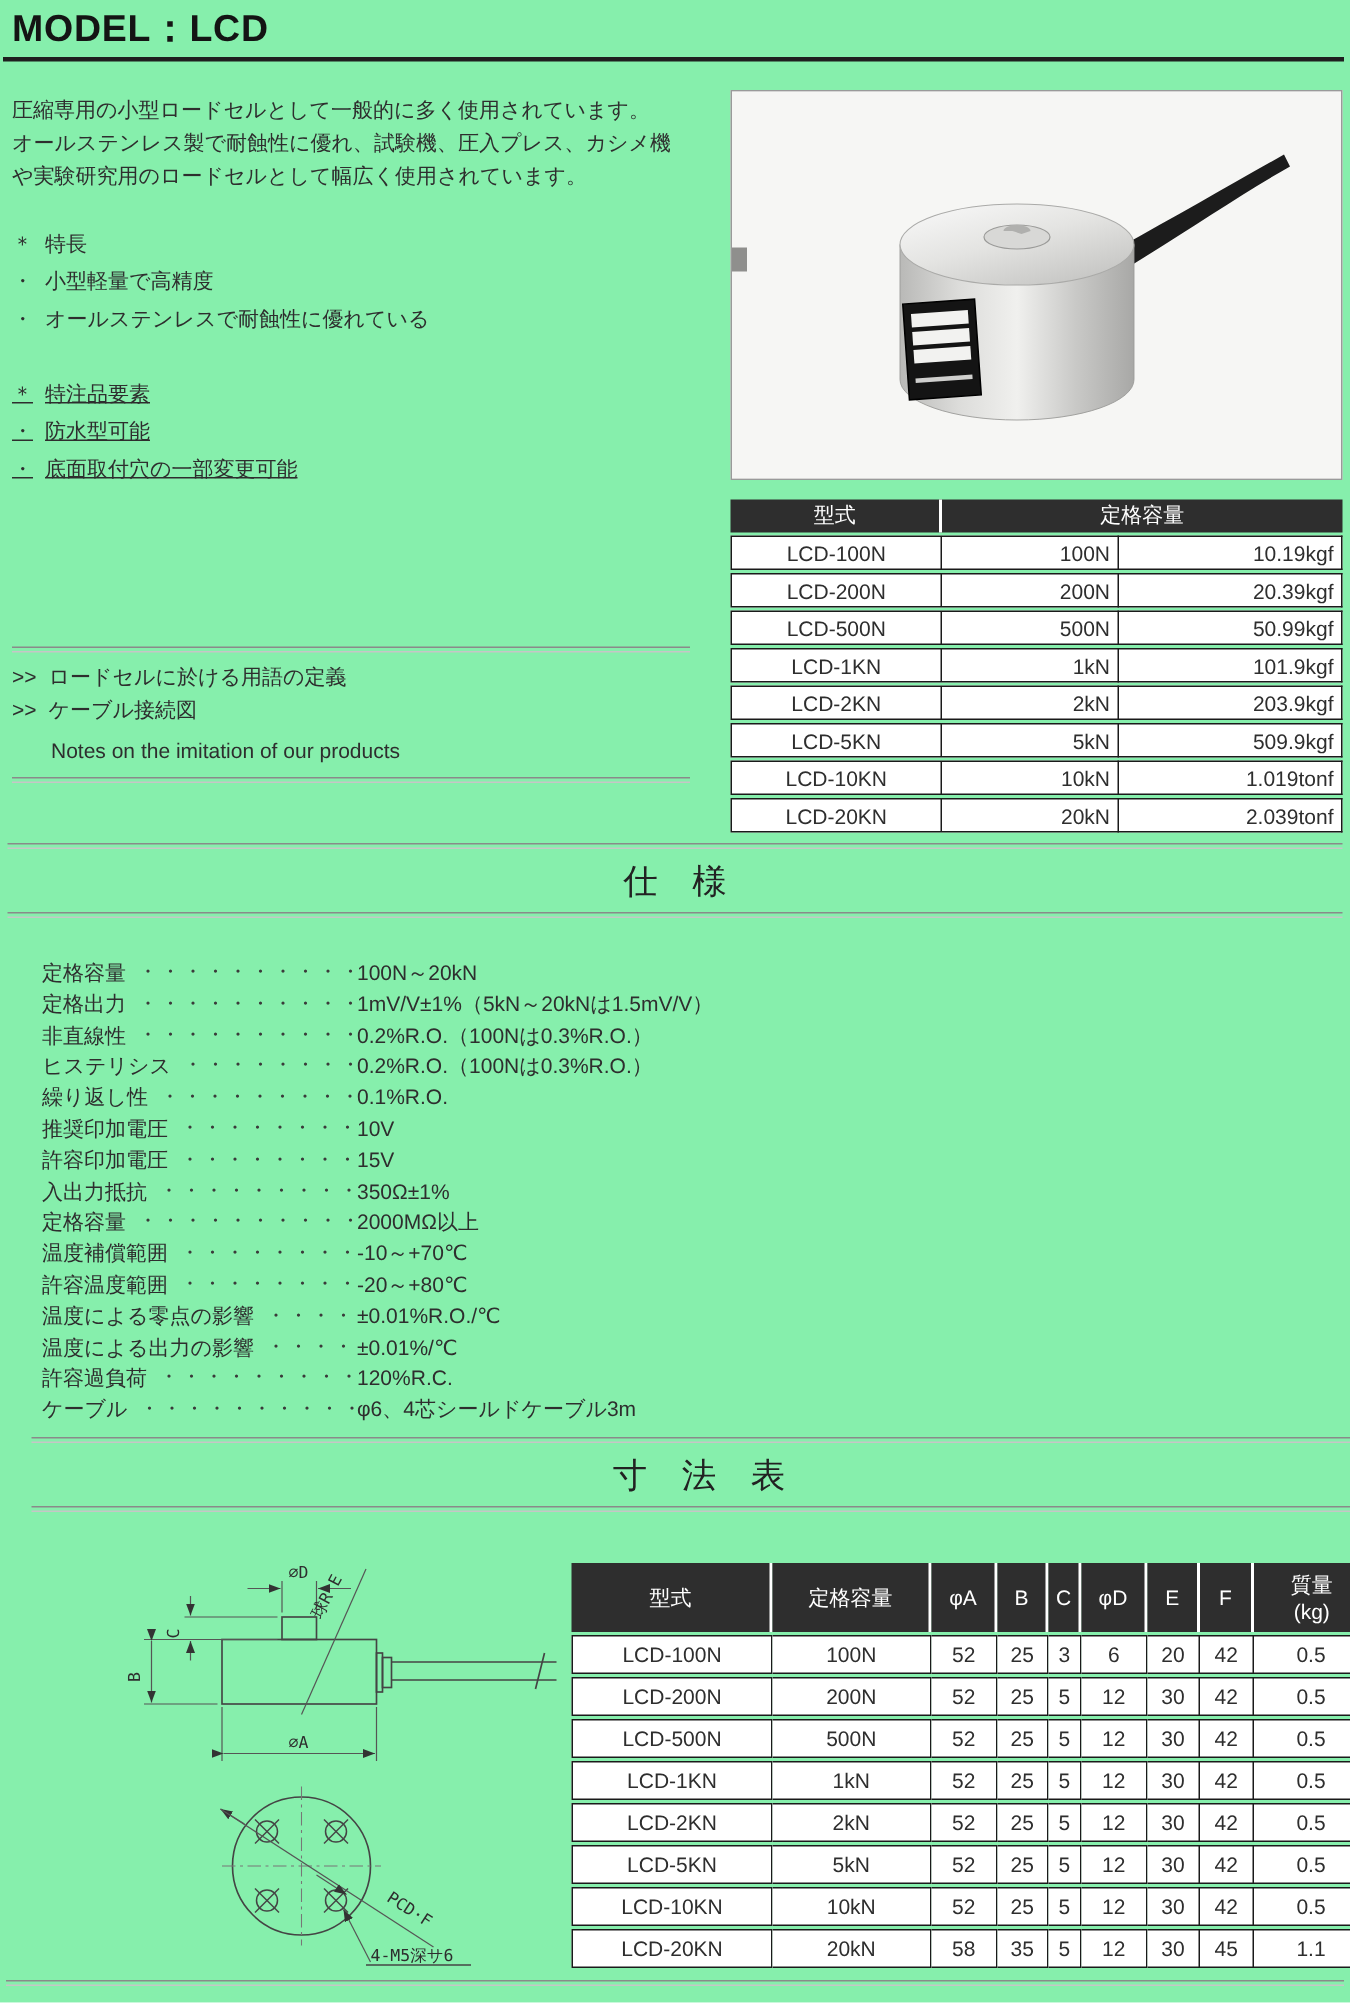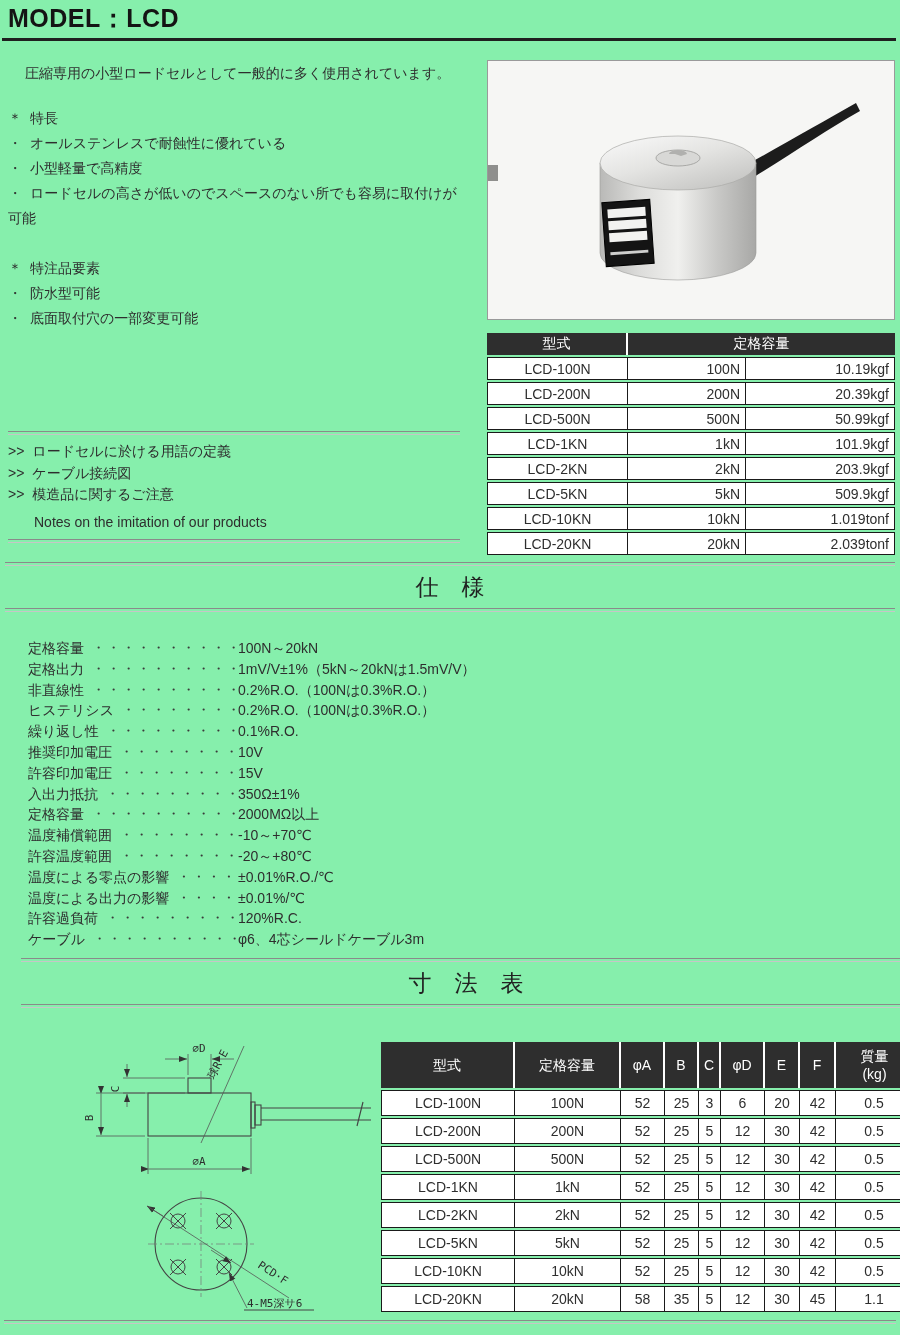--- a/index.html
+++ b/index.html
@@ -3,26 +3,26 @@
 <meta charset="utf-8">
 <style>
   html,body { margin:0; padding:0; background:#fff; }
   body { font-family:"Liberation Sans","DejaVu Sans",sans-serif; color:#2e2e2e; }
   .page { position:relative; width:900px; height:1335px; background:#86efac; overflow:hidden;padding-left:27px; }
 
   .page-title { position:absolute; left:8px; top:2px; font-size:25px; font-weight:bold; color:#141414; letter-spacing:0.5px; }
   .title-rule { position:absolute; left:2px; top:38px; width:894px; height:3px; background:#1f1f1f; }
 
   .left-col { position:absolute; left:8px; top:58px; width:452px; height:496px; font-size:14px; }
-  .intro { margin-top:4px; line-height:22px;margin-left:17px; }
+  .intro { margin-top:4px; line-height:22px; }
   .intro p { margin:0; }
   .features { margin-top:22px; line-height:25px; }
   .blk-head .b { margin-right:8px; }
   .feat-item .b, .link-row .b { margin-right:8px; }
-  .custom-block { margin-top:25px; line-height:25px; }
+  .custom-block { margin-top:25px; line-height:25px;text-decoration:underline; }
 
   .links-block { position:absolute; left:0; top:373px; width:452px; }
   .col-rule, .wide-rule { border:0; border-top:1px solid #8a8a8a; border-bottom:1px solid #c6c6c6; height:2px; margin:0; }
   .links { padding:6px 0 6px 0; line-height:21.5px; font-size:14px; }
   .link-row { cursor:pointer; }
   .link-note { padding-left:26px; }
 
   .right-col { position:absolute; left:487px; top:60px; width:408px; }
   .photo-box { width:406px; height:258px; border:1px solid #9a9a9a; background:#fdfdfc; }
 
@@ -63,31 +63,31 @@
 
 <div class="page">
 
   <div class="page-title">MODEL：LCD</div>
   <div class="title-rule"></div>
 
   <div class="left-col">
     <div class="intro">
 
     <p>圧縮専用の小型ロードセルとして一般的に多く使用されています。</p>
+        <p>オールステンレス製で耐蝕性に優れ、試験機、圧入プレス、カシメ機や実験研究用のロードセルとして幅広く使用されています。</p>
       </div>
 
     <div class="features">
       <div class="blk-head"><span class="b">＊</span><span>特長</span></div>
       <div>
 
+          <div class="feat-item"><span class="b">・</span><span>小型軽量で高精度</span></div>
+
           <div class="feat-item"><span class="b">・</span><span>オールステンレスで耐蝕性に優れている</span></div>
 
-          <div class="feat-item"><span class="b">・</span><span>小型軽量で高精度</span></div>
-
-          <div class="feat-item"><span class="b">・</span><span>ロードセルの高さが低いのでスペースのない所でも容易に取付けが可能</span></div>
         </div>
     </div>
 
     <div class="custom-block">
       <div class="blk-head"><span class="b">＊</span><span>特注品要素</span></div>
       <div>
 
           <div class="feat-item"><span class="b">・</span><span>防水型可能</span></div>
 
           <div class="feat-item"><span class="b">・</span><span>底面取付穴の一部変更可能</span></div>
@@ -95,21 +95,20 @@
     </div>
 
     <div class="links-block">
       <hr class="col-rule">
       <div class="links">
 
           <div class="link-row"><span class="b">&gt;&gt;</span><span>ロードセルに於ける用語の定義</span></div>
 
           <div class="link-row"><span class="b">&gt;&gt;</span><span>ケーブル接続図</span></div>
 
-          <div class="link-row"><span class="b">&gt;&gt;</span><span>模造品に関するご注意</span></div>
         </div>
       <div class="links link-note" style="padding-top:0;">Notes on the imitation of our products</div>
       <hr class="col-rule">
     </div>
   </div>
 
   <div class="right-col">
     <div class="photo-box">
       <svg width="406" height="258" viewBox="0 0 406 258">
         <defs>

